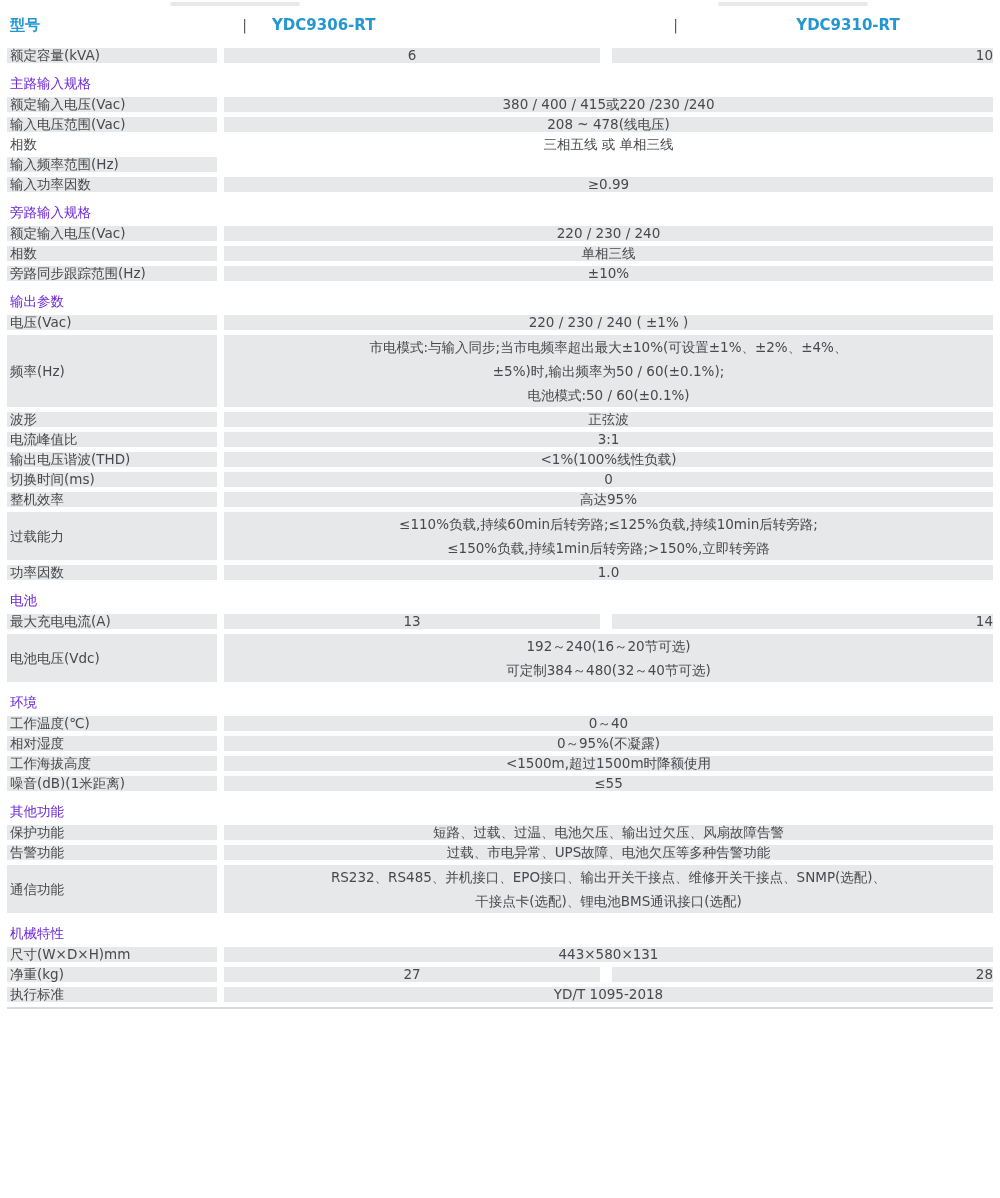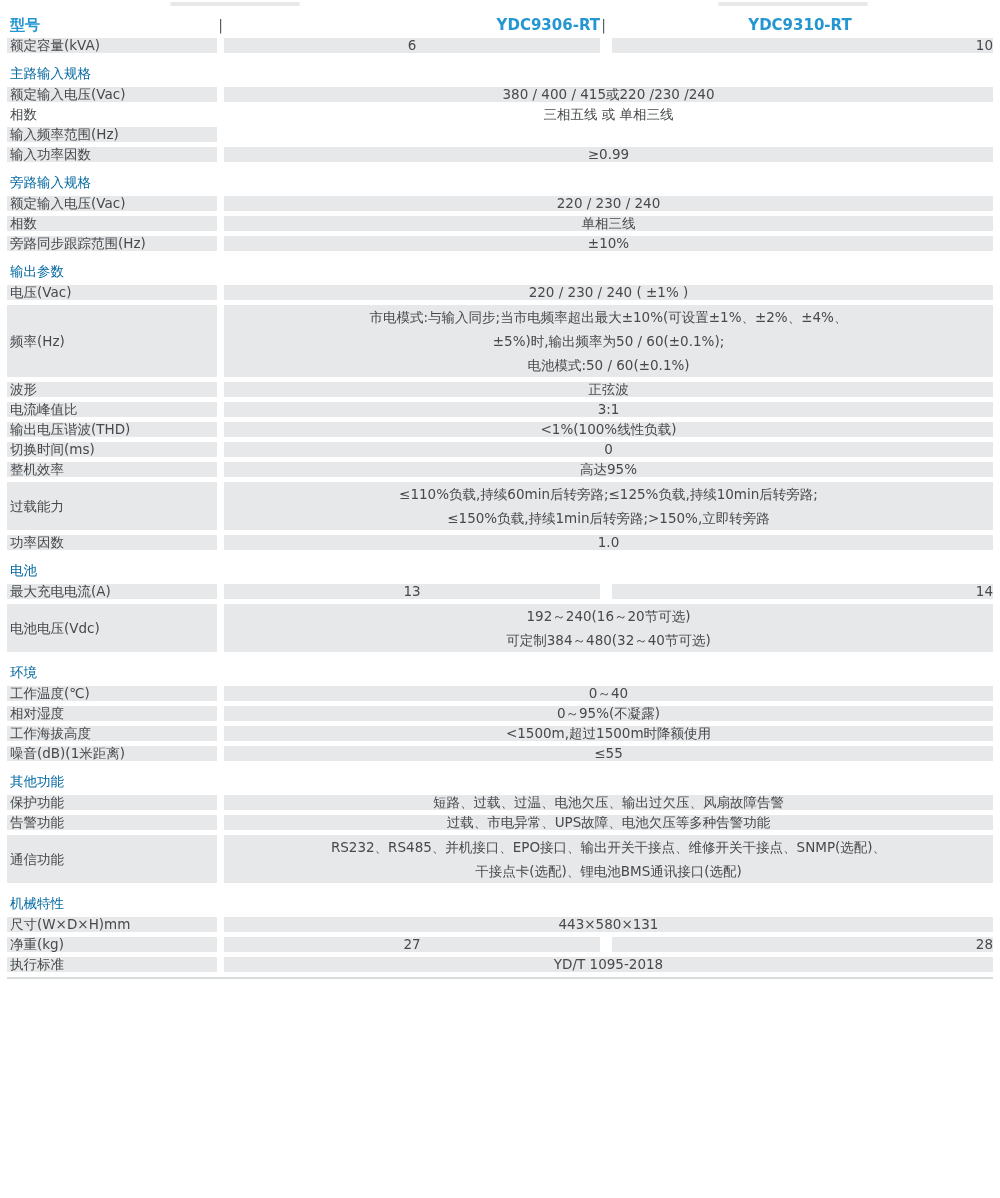--- a/index.html
+++ b/index.html
@@ -7,44 +7,44 @@
     width:1000px;height:1198px;
     font-family:"DejaVu Sans","Liberation Sans",sans-serif;
     color:#47494c;overflow:hidden;
   }
   .sheet{position:relative;width:986px;padding:12px 7px 0 7px;}
   .artifact{position:absolute;top:2px;height:4px;background:#dcdcdc;opacity:.65;border-radius:2px;}
   .artifact.a1{left:170px;width:130px;}
   .artifact.a2{left:718px;width:150px;}
 
   
-  .header-row{display:flex;align-items:center;height:26px;margin-bottom:0;
-    font-size:15px;font-weight:bold;color:#2496d2;}
+  .header-row{display:flex;align-items:center;height:26px;margin-bottom:10px;
+    font-size:15px;font-weight:bold;color:#2496d2;gap:24px;}
   .h-label{width:210px;padding-left:3px;box-sizing:border-box;text-align:left;}
   .h-sep{width:7px;text-align:center;color:#55585a;font-weight:normal;font-size:14px;}
-  .h-col-a{width:376px;text-align:right;}
+  .h-col-a{width:376px;text-align:left;}
   .h-col-b{flex:1;text-align:center;}
 
   
   .row{display:flex;margin-bottom:5px;font-size:13.5px;}
   .row .lbl{width:210px;box-sizing:border-box;padding-left:3px;
     display:flex;align-items:center;background:#e6e8e9;line-height:17px;}
   .row .vals{flex:1;margin-left:7px;display:flex;}
   .row .vcell{background:#e6e8e9;display:flex;flex-direction:column;
     justify-content:center;text-align:center;flex:1;}
   .row .vcell.colA{flex:0 0 376px;}
   .row .vcell.colB{margin-left:12px;text-align:right;}
   .row.white .lbl,.row.white .vcell{background:transparent;}
   .row .line{line-height:21px;}
   .row.single{height:15px;}
   .row.single .line{line-height:21px;}
   .row.multi .line{line-height:24px;}
 
   
-  .section{padding:7px 0 5px 3px;font-size:13.5px;line-height:17px;color:#0369a1;}
+  .section{padding:7px 0 5px 3px;font-size:13.5px;line-height:17px;color:#6d28d9;}
 
   .bottom-rule{height:2px;background:#d8dbdc;margin-top:4px;}
 </style>
 </head>
 <body>
 
 <div class="sheet">
   <div class="artifact a1"></div>
   <div class="artifact a2"></div>
 
@@ -70,20 +70,28 @@
       </div>
       <div class="section">主路输入规格</div>
       <div class="row single">
         <div class="lbl">额定输入电压(Vac)</div>
         <div class="vals">
           <div class="vcell">
             <div class="line">380 / 400 / 415或220 /230 /240</div>
           </div>
         </div>
       </div>
+      <div class="row single">
+        <div class="lbl">输入电压范围(Vac)</div>
+        <div class="vals">
+          <div class="vcell">
+            <div class="line">208 ~ 478(线电压)</div>
+          </div>
+        </div>
+      </div>
       <div class="row single white">
         <div class="lbl">相数</div>
         <div class="vals">
           <div class="vcell">
             <div class="line">三相五线 或 单相三线</div>
           </div>
         </div>
       </div>
       <div class="row single">
         <div class="lbl">输入频率范围(Hz)</div>

